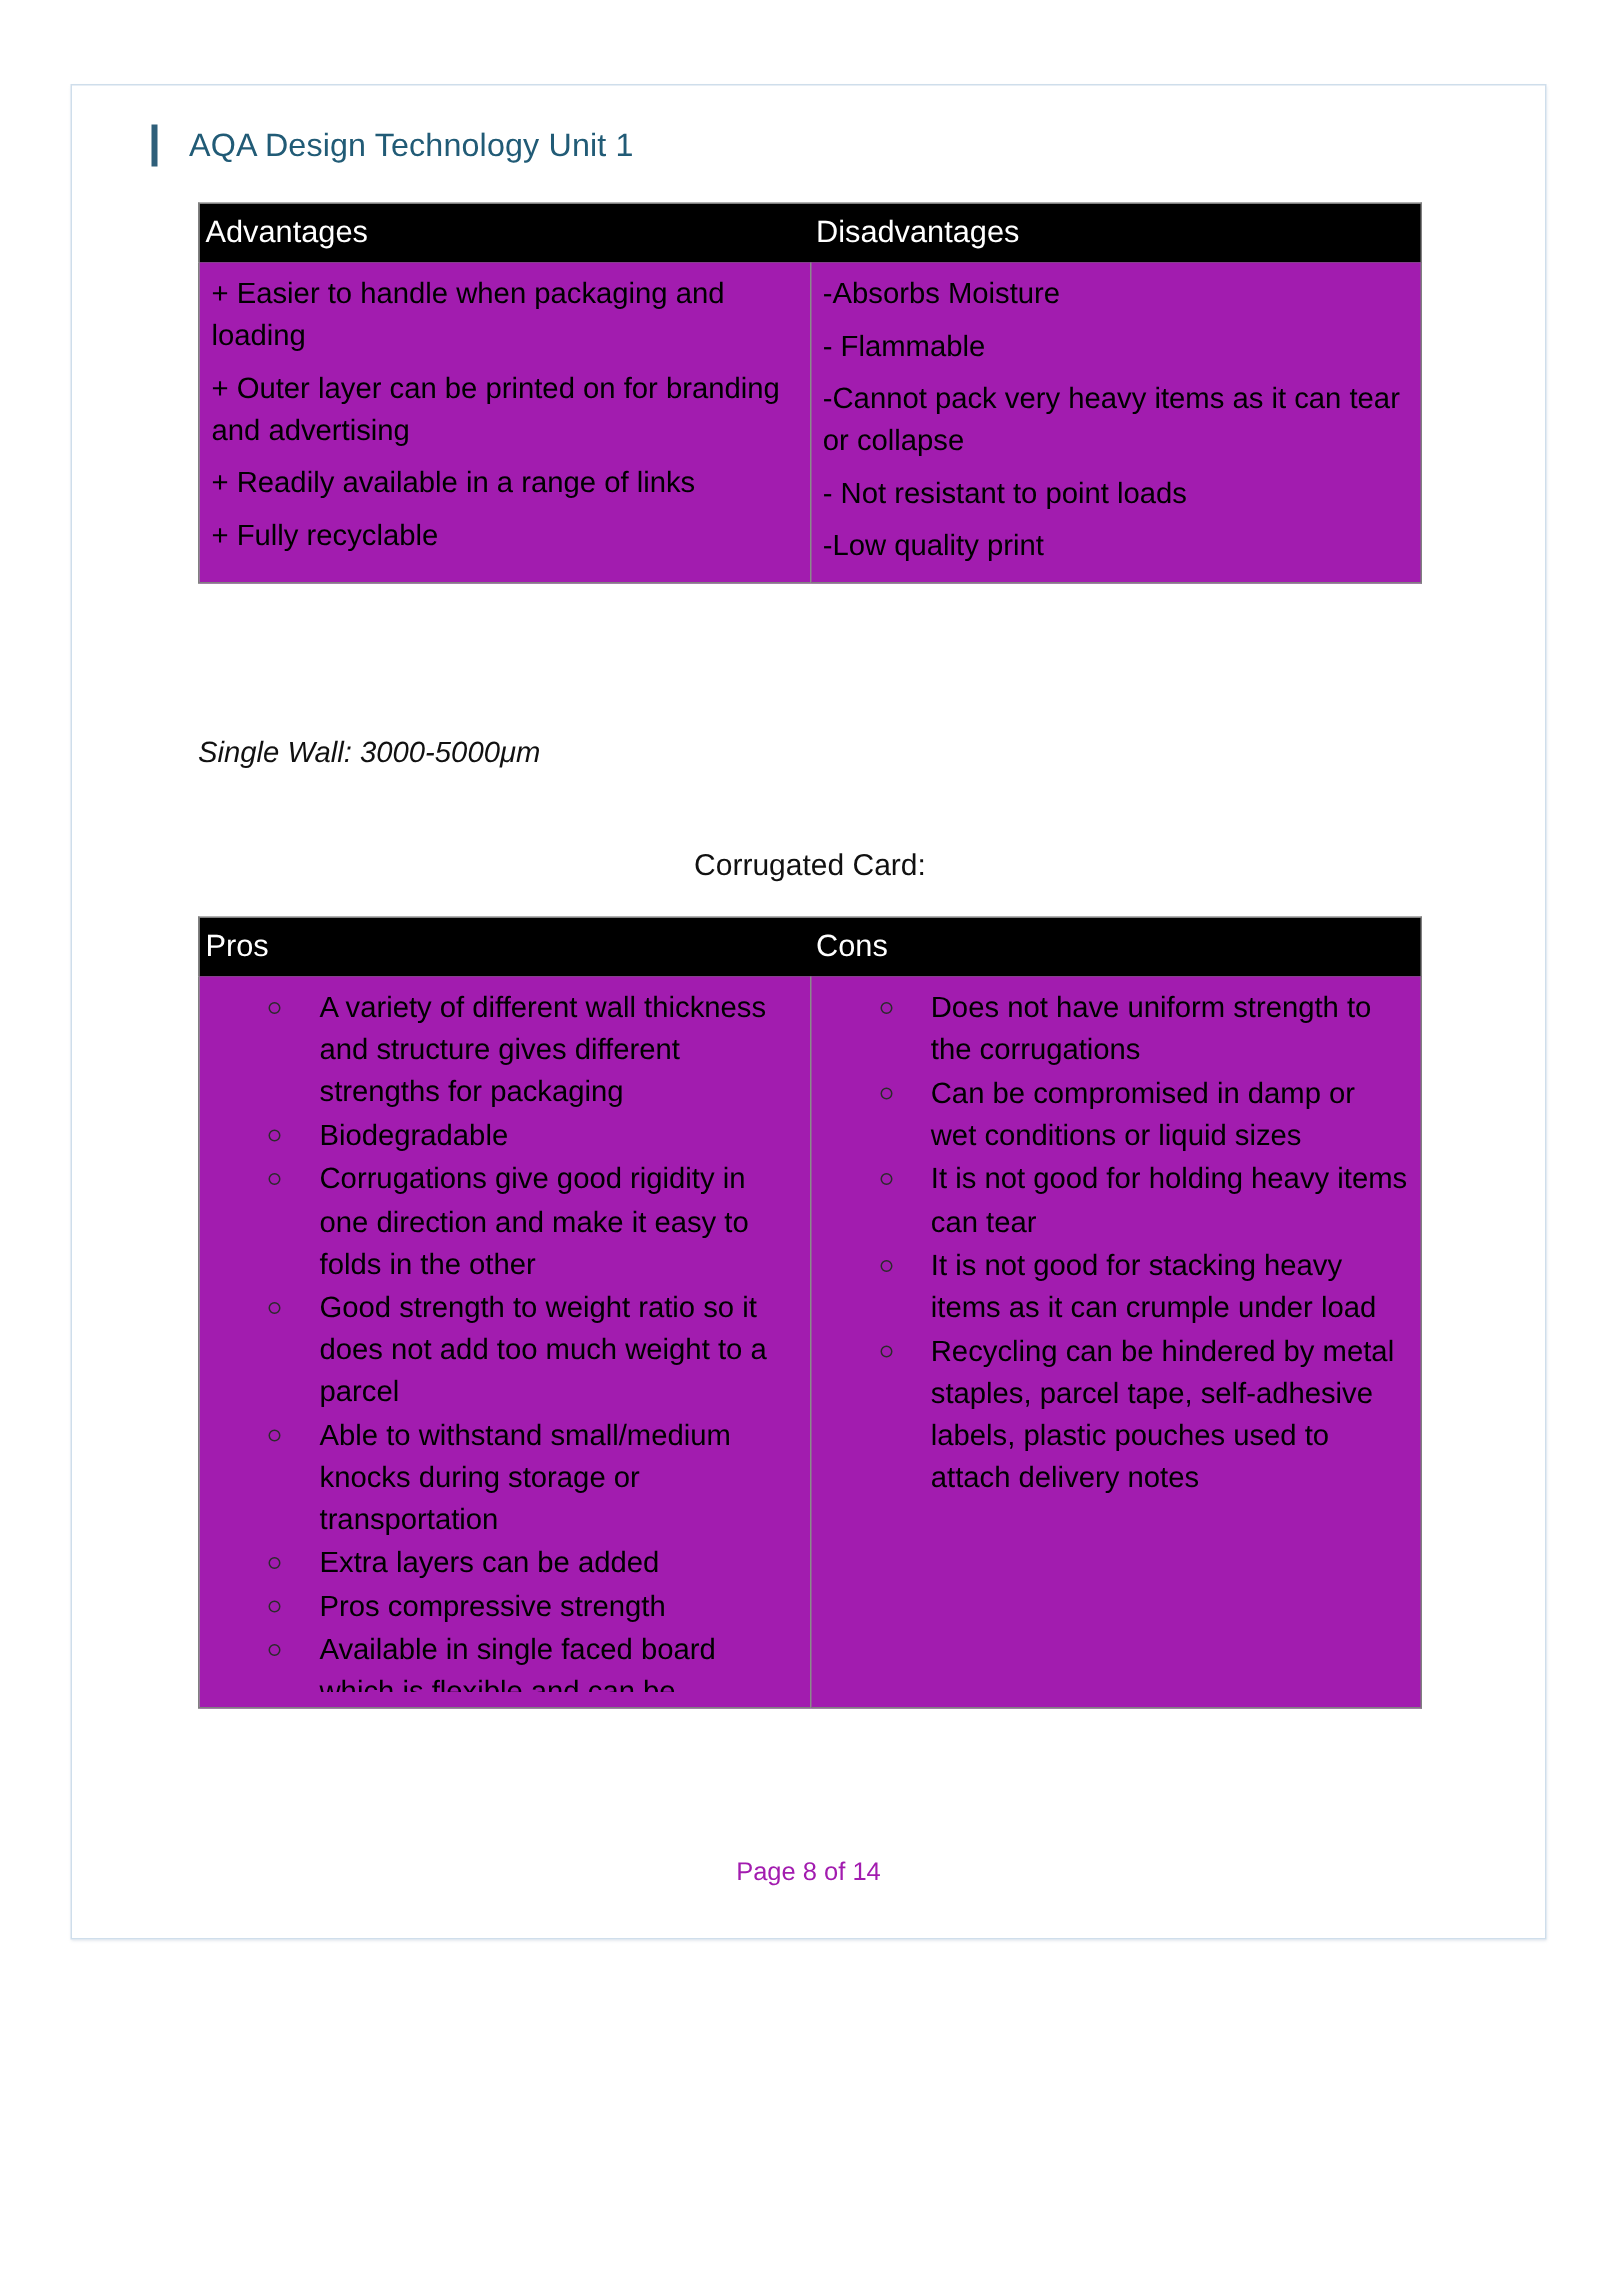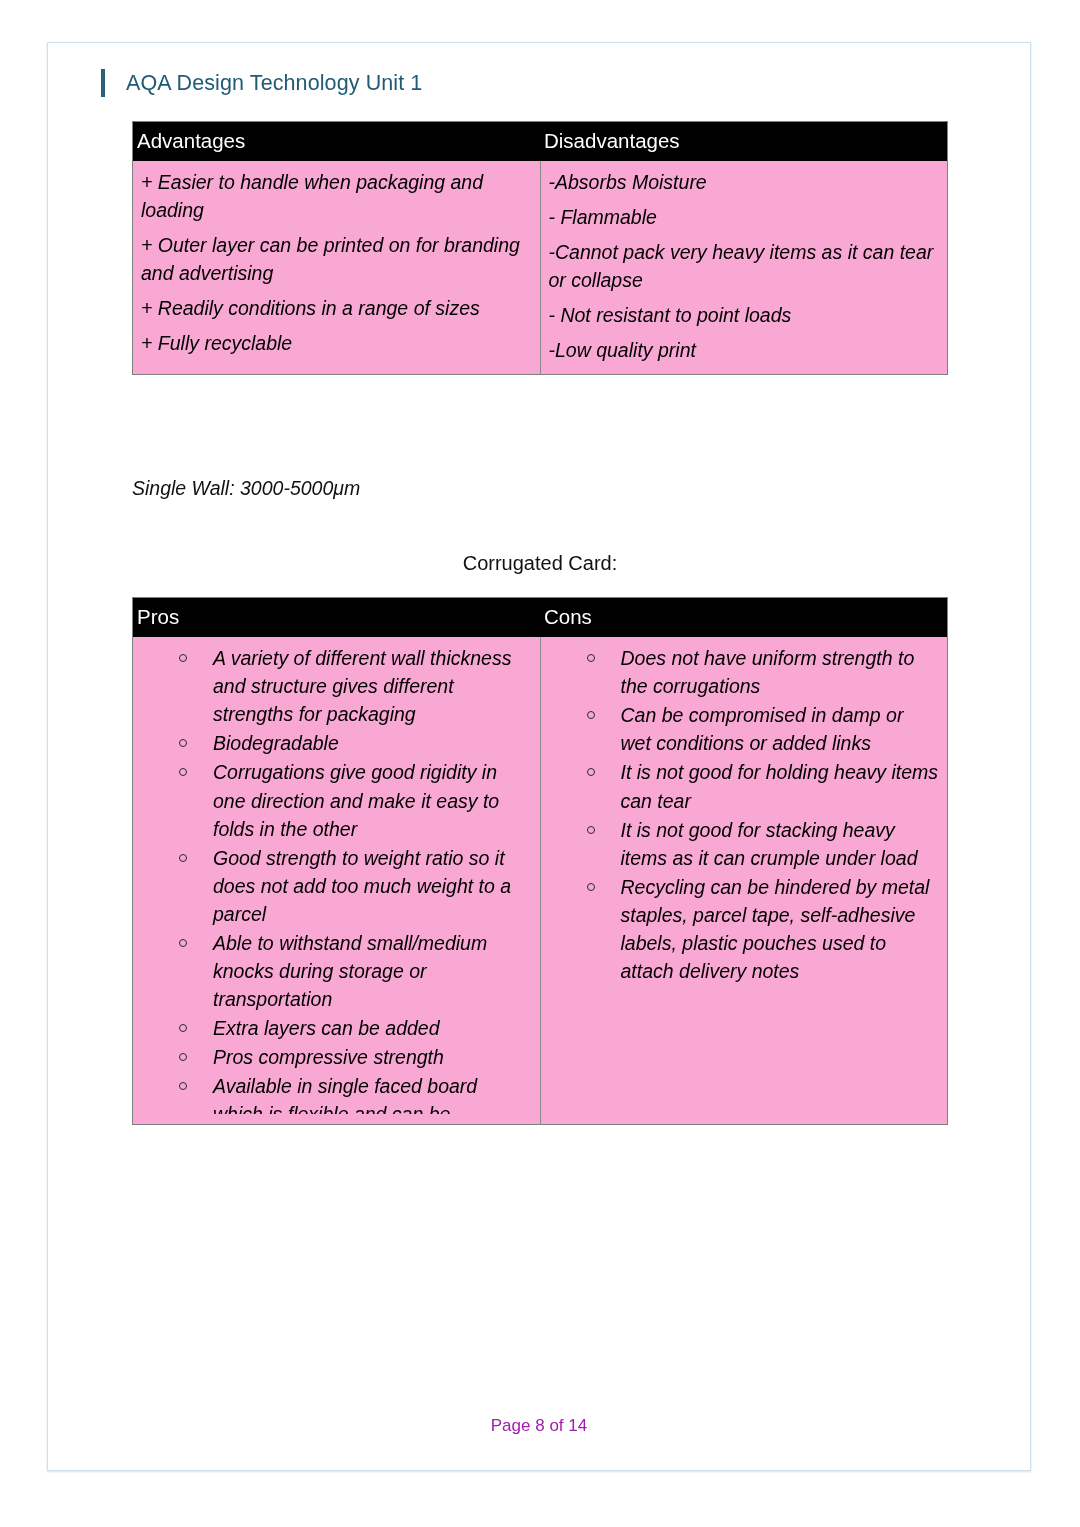--- a/index.html
+++ b/index.html
@@ -17,23 +17,23 @@
     width: 1080px;
     height: 1527px;
     background: #ffffff;
     overflow: hidden;
   }
 
   
   .doc-page {
     position: absolute;
     left: 47px;
-    top: 42px;
+    top: 56px;
     width: 984px;
-    height: 1429px;
+    height: 1237px;
     background: #ffffff;
     border: 1px solid #cfdeeb;
     box-sizing: border-box;
     box-shadow: 0 1px 2px rgba(150,170,190,0.35);
   }
 
   
   .doc-header {
     position: absolute;
     left: 0;
@@ -79,29 +79,28 @@
     background: #000000;
     color: #ffffff;
     font-weight: normal;
     font-size: 20.5px;
     text-align: left;
     padding: 7px 4px 8px 4px;
     border: none;
     font-family: "Liberation Sans", sans-serif;
   }
   table.pn-table td {
-    background: #f9a8d4;
+    background: #a21caf;
     vertical-align: top;
     color: #000000;
     font-size: 19.5px;
     line-height: 1.44;
     padding: 7px 8px 10px 8px;
     border-left: 1px solid #8a8a8a;
     font-family: "Liberation Sans", sans-serif;
-    font-style: italic;
   }
   table.pn-table td:first-child {
     border-left: none;
   }
   table.pn-table col.half { width: 50%; }
 
   
   .line-list { margin: 0; padding: 0; list-style: none; }
   .line-list li {
     margin: 0 0 7px 0;
@@ -201,21 +200,21 @@
             <th>Advantages</th>
             <th>Disadvantages</th>
           </tr>
         </thead>
         <tbody>
           <tr>
             <td>
               <ul class="line-list">
                 <li>+ Easier to handle when packaging and loading</li>
                 <li>+ Outer layer can be printed on for branding and advertising</li>
-                <li>+ Readily conditions in a range of sizes</li>
+                <li>+ Readily available in a range of links</li>
                 <li>+ Fully recyclable</li>
               </ul>
             </td>
             <td>
               <ul class="line-list">
                 <li>-Absorbs Moisture</li>
                 <li>- Flammable</li>
                 <li>-Cannot pack very heavy items as it can tear or collapse</li>
                 <li>- Not resistant to point loads</li>
                 <li>-Low quality print</li>
@@ -258,21 +257,21 @@
                   <li><span class="bullet"></span><span>Extra layers can be added</span></li>
                   <li><span class="bullet"></span><span>Pros compressive strength</span></li>
                   <li><span class="bullet"></span><span>Available in single faced board which is flexible and can be</span></li>
                 </ul>
               </div>
             </td>
             <td>
               <div class="cell-clip">
                 <ul class="circle-list">
                   <li><span class="bullet"></span><span>Does not have uniform strength to the corrugations</span></li>
-                  <li><span class="bullet"></span><span>Can be compromised in damp or wet conditions or added links</span></li>
+                  <li><span class="bullet"></span><span>Can be compromised in damp or wet conditions or liquid sizes</span></li>
                   <li><span class="bullet"></span><span>It is not good for holding heavy items can tear</span></li>
                   <li><span class="bullet"></span><span>It is not good for stacking heavy items as it can crumple under load</span></li>
                   <li><span class="bullet"></span><span>Recycling can be hindered by metal staples, parcel tape, self-adhesive labels, plastic pouches used to attach delivery notes</span></li>
                 </ul>
               </div>
             </td>
           </tr>
         </tbody>
       </table>
 

